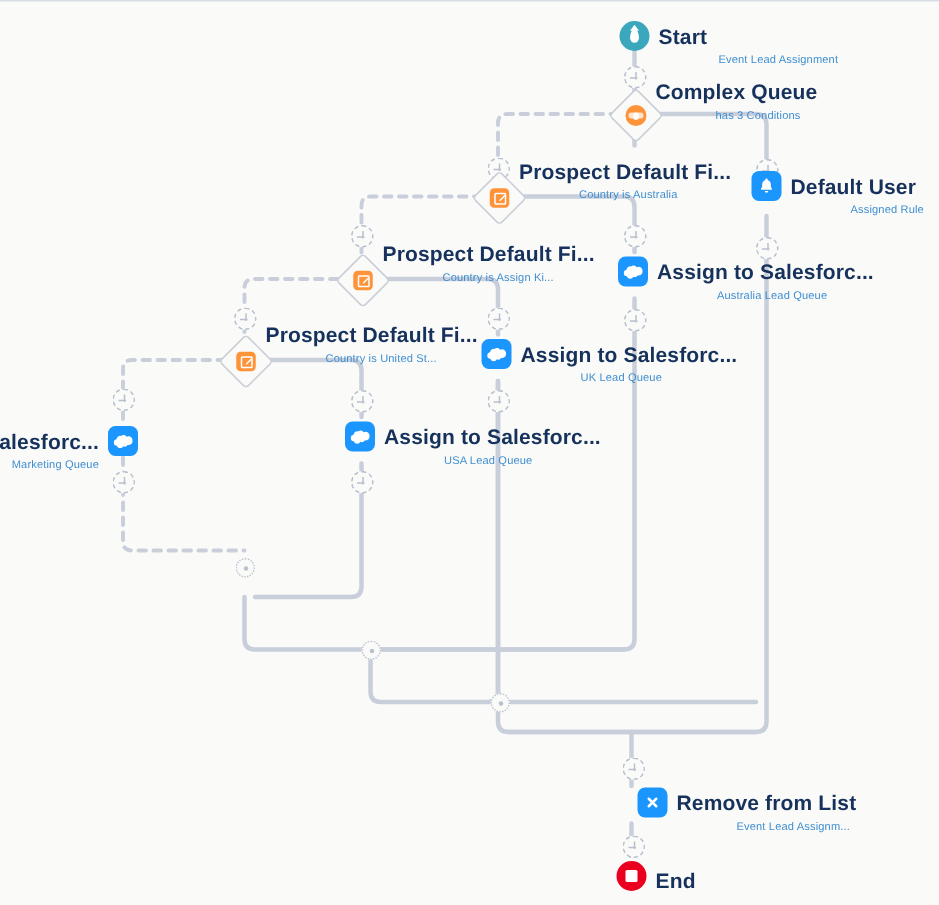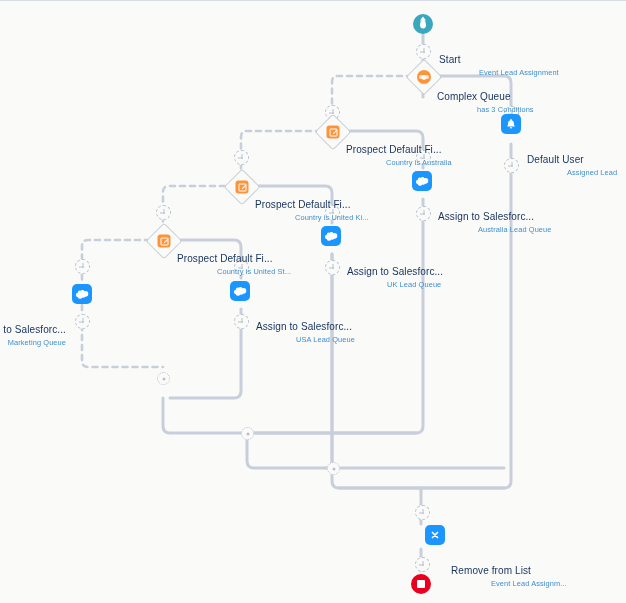--- a/index.html
+++ b/index.html
@@ -16,21 +16,21 @@
     box-sizing:border-box;
     background:#fafaf9;
   }
   #edges{position:absolute;left:0;top:0;width:626px;height:603px;}
 
   
   .node{position:absolute;}
 
   
   .lbl{position:absolute;white-space:nowrap;line-height:1.25;text-align:right;}
-  .lbl .t{font-size:10px;font-weight:normal;color:#16325c;letter-spacing:.1px;margin-top:38px;}
+  .lbl .t{font-size:14px;font-weight:bold;color:#16325c;letter-spacing:.1px;}
   .lbl .s{font-size:7.4px;color:#3e8ed0;letter-spacing:.1px;margin-top:1px;padding-left:40px;}
   .lbl.right{left:26px;top:2px;text-align:left;}
   .lbl.left{right:26px;top:2px;text-align:right;}
   .lbl.rightonly{left:26px;top:5px;}
 
   
   .start-dot{
     width:20px;height:20px;border-radius:50%;
     background:#3ba7bd;position:relative;
   }
@@ -231,21 +231,21 @@
 
   <div class="node" style="left:501px;top:113px">
     <div class="bsq">
       <svg width="12" height="12" viewBox="0 0 24 24" fill="#ffffff">
         <path d="M12 2a1.6 1.6 0 0 1 1.6 1.6v.7A5.8 5.8 0 0 1 17.8 10v3.4l1.5 2.2a.8.8 0 0 1-.66 1.25H5.36a.8.8 0 0 1-.66-1.25l1.5-2.2V10A5.8 5.8 0 0 1 10.4 4.3v-.7A1.6 1.6 0 0 1 12 2z"></path>
         <path d="M9.6 18.6h4.8a2.4 2.4 0 0 1-4.8 0z"></path>
       </svg>
     </div>
     <div class="lbl right">
       <div class="t">Default User</div>
-      <div class="s">Assigned Lead</div>
+      <div class="s">Assigned Rule</div>
     </div>
   </div>
 
   <div class="node" style="left:320px;top:118px">
     <div class="diamond">
       <div class="inner">
           <div class="sq-orange">
             <div class="pencil"></div>
           </div>
         </div>
@@ -271,21 +271,21 @@
   <div class="node" style="left:229px;top:173px">
     <div class="diamond">
       <div class="inner">
           <div class="sq-orange">
             <div class="pencil"></div>
           </div>
         </div>
     </div>
     <div class="lbl right" style="top:-13px">
       <div class="t">Prospect Default Fi...</div>
-      <div class="s">Country is United Ki...</div>
+      <div class="s">Country is Assign Ki...</div>
     </div>
   </div>
 
   <div class="node" style="left:321px;top:225px">
     <div class="bsq">
       <svg width="13" height="10" viewBox="0 0 34 24" fill="#ffffff">
         <path d="M13.6 3.2a6.2 6.2 0 0 1 9.7 1.3 7.6 7.6 0 0 1 3.1-.66c4.2 0 7.6 3.4 7.6 7.6s-3.4 7.6-7.6 7.6c-.5 0-1-.05-1.5-.15a5.5 5.5 0 0 1-7.2 2.3 6.3 6.3 0 0 1-11.6-.9A5.8 5.8 0 0 1 5.3 8.9a6.6 6.6 0 0 1 .6-.3 6.2 6.2 0 0 1 7.7-5.4z"></path>
       </svg>
     </div>
     <div class="lbl right">

